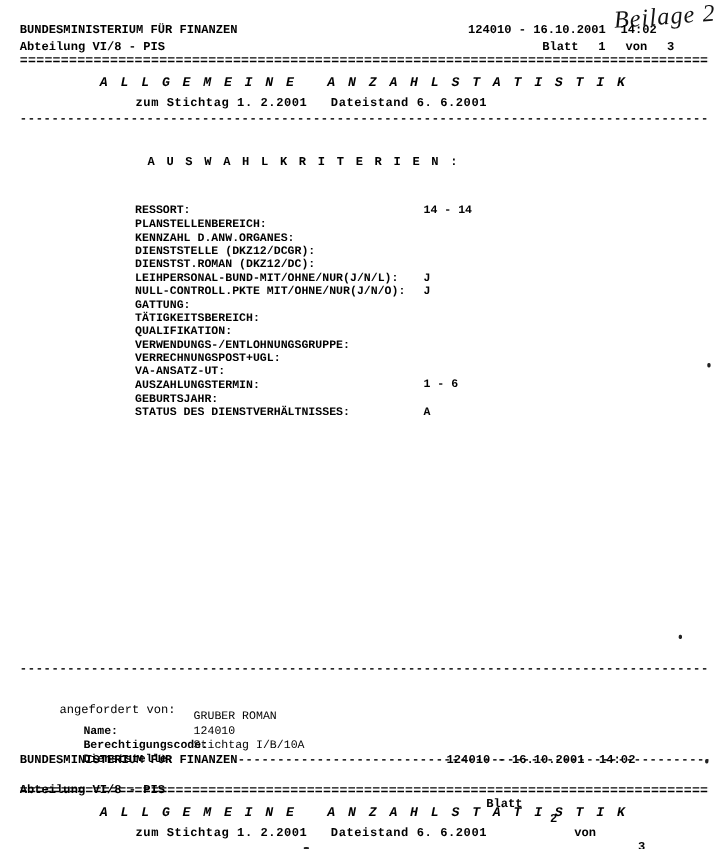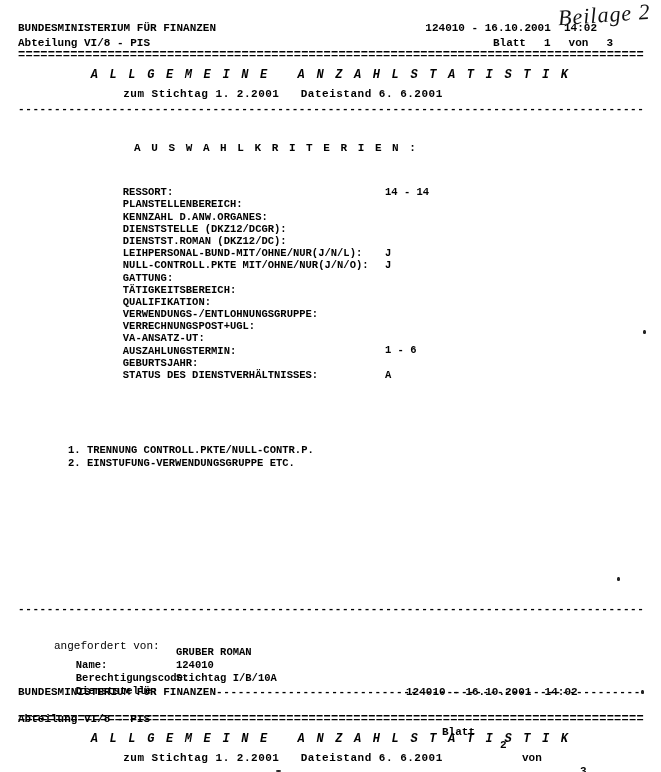--- a/index.html
+++ b/index.html
@@ -144,21 +144,21 @@
     left: 38px;
     top: 646px;
   }
   .req-val {
     position: absolute;
     left: 138px;
     top: 0;
     font-family: "Liberation Mono", "DejaVu Sans Mono", monospace;
     font-size: 10.5px;
     line-height: 13px;
-    font-weight: bold;
+    font-weight: normal;
     white-space: pre;
   }
   .hand {
     position: absolute;
     right: 10px;
     top: 2px;
     font-family: "Liberation Serif", serif;
     font-size: 22px;
     font-style: italic;
     letter-spacing: 1px;
@@ -275,24 +275,20 @@
       <span>GEBURTSJAHR:</span>
       <span class="crit-val"></span>
     </div>
     <div class="crit-row">
       <span>STATUS DES DIENSTVERHÄLTNISSES:</span>
       <span class="crit-val">A</span>
     </div>
   </div>
 
 
-  <div class="depth-list">
-    <div class="depth-row">1. TRENNUNG CONTROLL.PKTE/NULL-CONTR.P.</div>
-    <div class="depth-row">2. EINSTUFUNG-VERWENDUNGSGRUPPE ETC.</div>
-  </div>
 
   <div class="dashes" style="top:604px;">----------------------------------------------------------------------------------------</div>
 
   <div class="footer-label" style="top:640px; font-weight:normal;margin-left:36px;">angefordert von:</div>
 
   <div class="req-list">
     <div class="req-row">
       <span>Name:</span>
       <span class="req-val">GRUBER ROMAN</span>
     </div>

